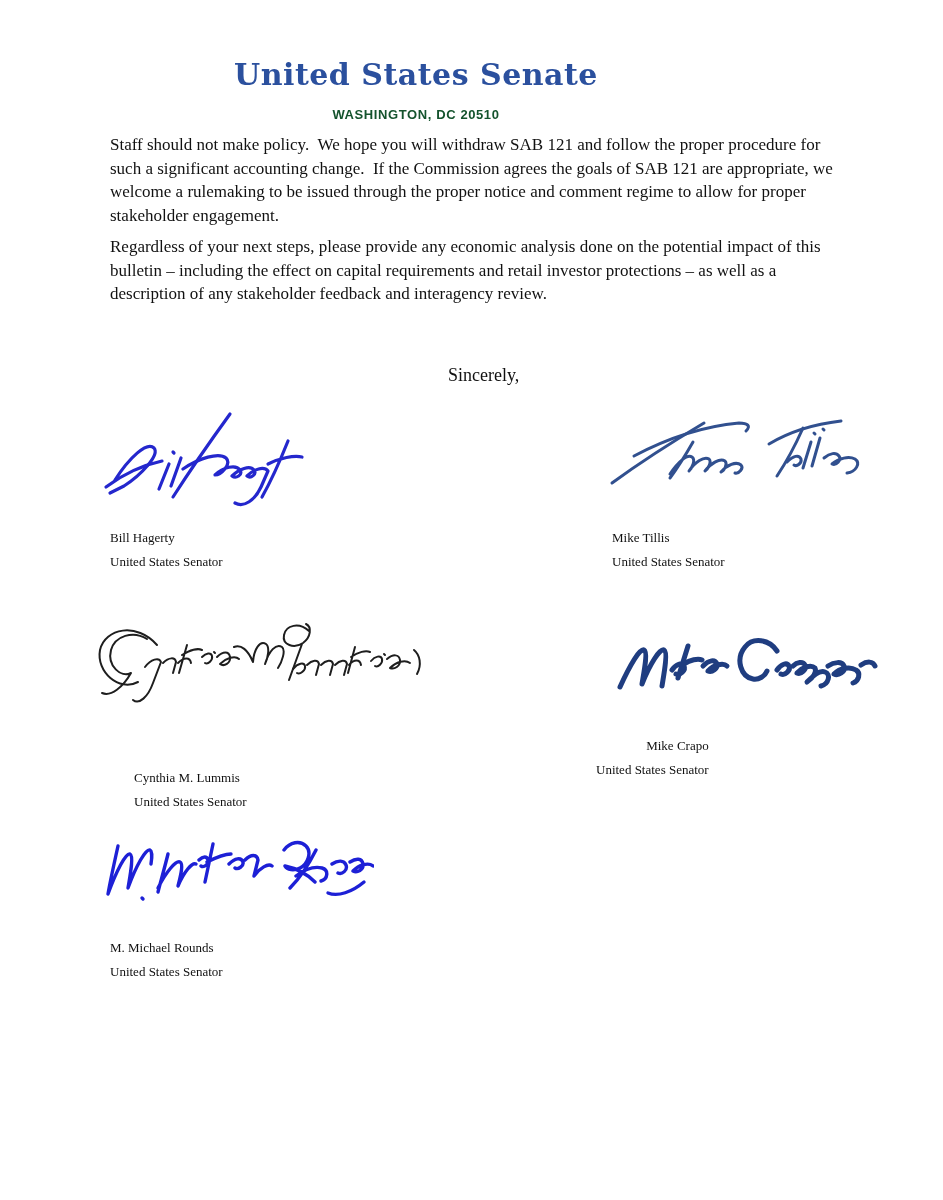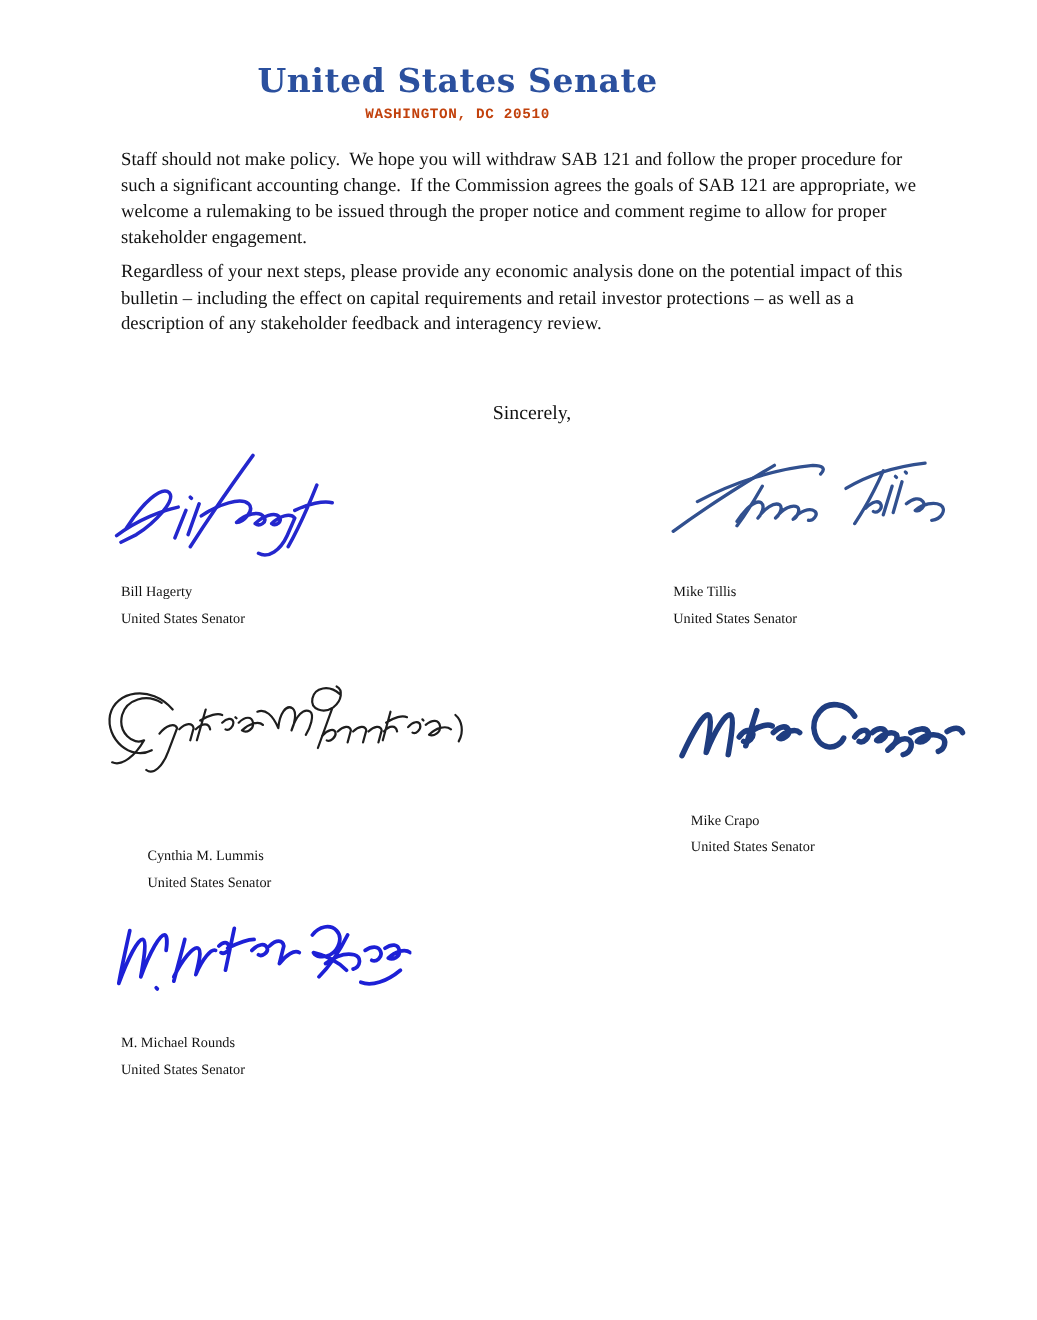--- a/index.html
+++ b/index.html
@@ -16,45 +16,45 @@
   .letterhead { position: absolute; top: 58px; left: 0; width: 832px; text-align: center; }
   .lh-title {
     font-family: "DejaVu Serif", serif;
     font-weight: bold;
     font-size: 30px;
     line-height: 34px;
     color: #2b509e;
     letter-spacing: 0.5px;
   }
   .lh-address {
-    margin-top: 4px;
-    font-family: Liberation Mono, monospace;
+    margin-top: 15px;
+    font-family: Liberation Sans, sans-serif;
     font-weight: bold;
     font-size: 13px;
     letter-spacing: 0.6px;
-    color: #c2410c;
+    color: #14532d;
   }
   .para {
     position: absolute;
     left: 110px;
     width: 732px;
     margin: 0;
     font-size: 17px;
     line-height: 23.6px;
     white-space: pre-wrap;
   }
   .p1 { top: 133px; }
   .p2 { top: 235px; }
   .closing { position: absolute; left: 448px; top: 365px; font-size: 18px; }
   .sig-svg { position: absolute; }
   .name-block { position: absolute; font-size: 13px; line-height: 24px; }
   .nb-hagerty { left: 110px; top: 526px; }
   .nb-tillis  { left: 612px; top: 526px; }
   .nb-lummis  { left: 110px; top: 766px; margin-left: 24px; }
-  .nb-crapo   { left: 628px; top: 734px; }
+  .nb-crapo   { left: 596px; top: 734px; text-align: right; }
   .nb-rounds  { left: 110px; top: 918px; margin-top: 18px; }
 </style>
 </head>
 <body>
 
 <div class="page">
 
   <header class="letterhead">
     <div class="lh-title">United States Senate</div>
     <div class="lh-address">WASHINGTON, DC 20510</div>

